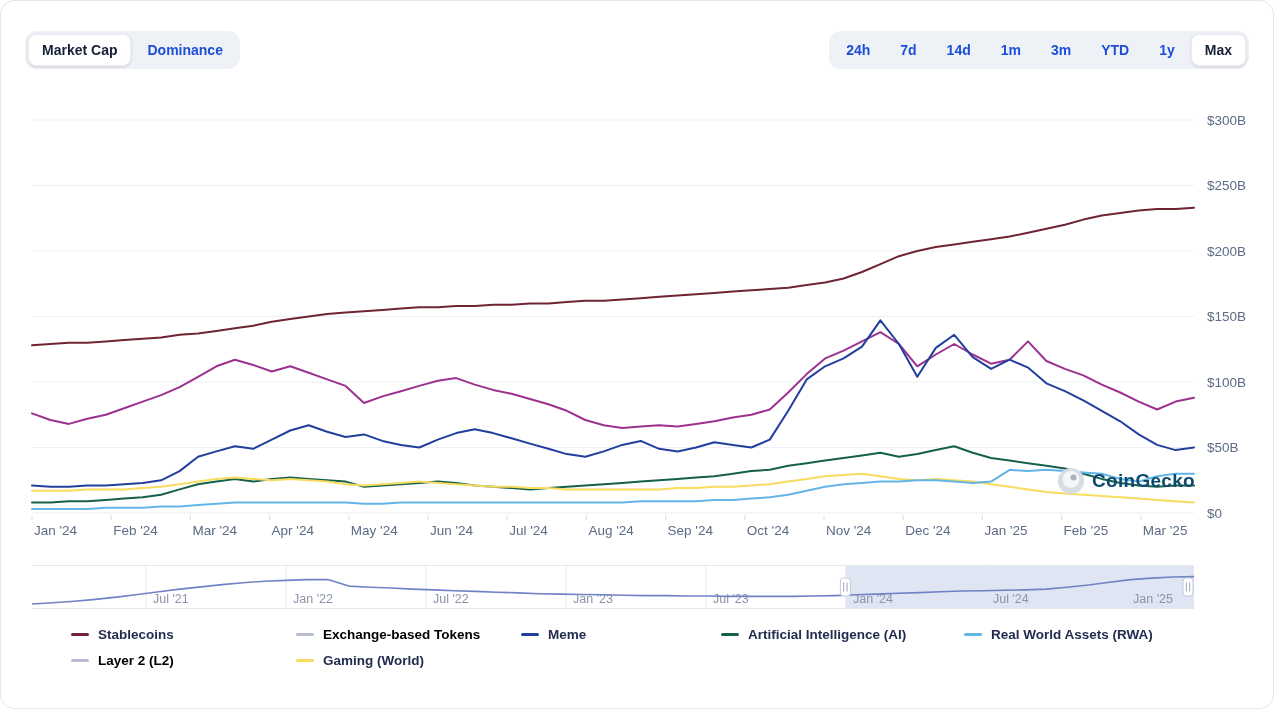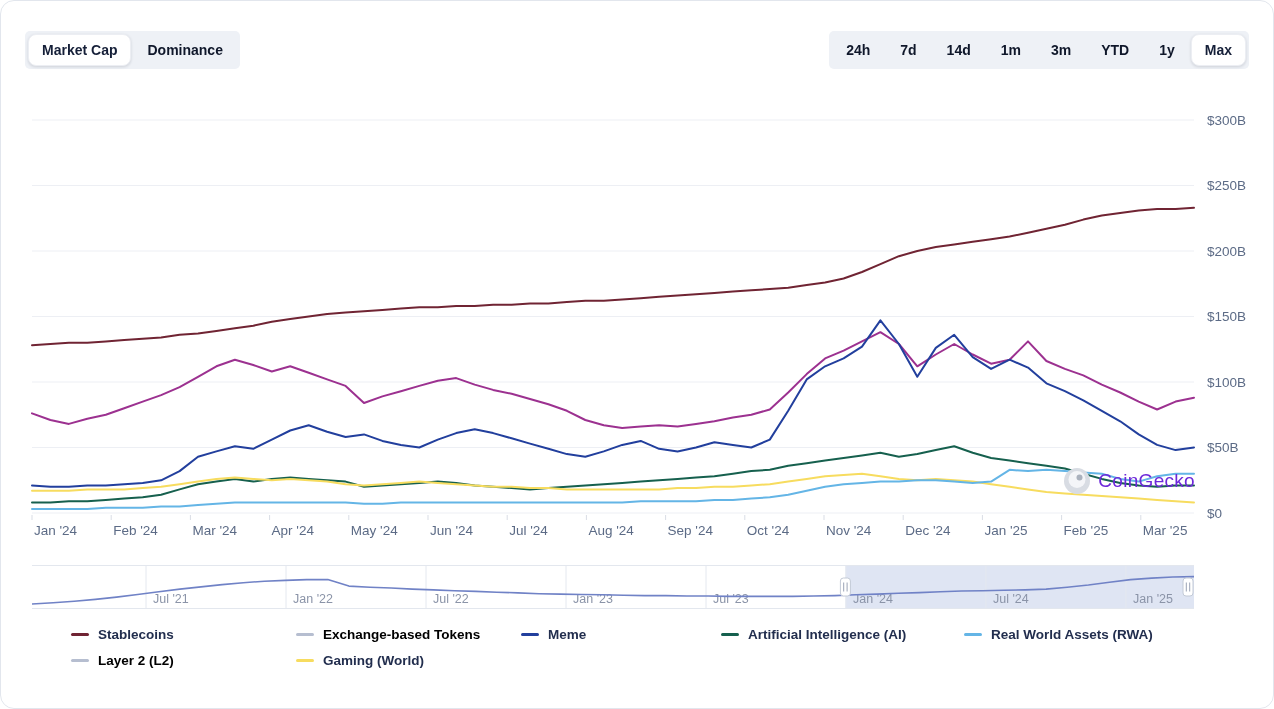--- a/index.html
+++ b/index.html
@@ -1,29 +1,29 @@
 <!DOCTYPE html>
 <html><head>
 <meta charset="utf-8">
 <style>
   html,body{margin:0;padding:0;background:#fff;font-family:"Liberation Sans",sans-serif;}
   .card{position:relative;width:1274px;height:709px;box-sizing:border-box;background:#fff;
         border:1px solid #e2e6ed;border-radius:14px;overflow:hidden;}
   .header{display:flex;justify-content:space-between;align-items:center;margin:30px 24px 0 24px;}
-  .pill-group{display:inline-flex;align-items:center;background:#eef1f6;border-radius:5px;padding:3px;gap:2px;}
+  .pill-group{display:inline-flex;align-items:center;background:#eef1f6;border-radius:12px;padding:3px;gap:2px;}
   .pill{border:1px solid transparent;background:transparent;font-family:"Liberation Sans",sans-serif;
-        font-size:14px;font-weight:600;color:#0f172a;padding:7px 13px;border-radius:8px;cursor:pointer;white-space:nowrap;}
+        font-size:14px;font-weight:600;color:#1d4ed8;padding:7px 13px;border-radius:8px;cursor:pointer;white-space:nowrap;}
   .pill.active{background:#fff;color:#151f38;font-weight:700;border:1px solid #eceef3;
         box-shadow:0 1px 3px rgba(15,23,42,.14);}
   .chart-wrap{position:relative;margin:14px 16px 0 16px;}
   svg{display:block;}
   .axis-text{font-family:"Liberation Sans",sans-serif;font-size:13.5px;fill:#5c6b86;}
   .nav-text{font-family:"Liberation Sans",sans-serif;font-size:12.5px;fill:#8b94a8;}
   .watermark{position:absolute;right:62px;top:384px;display:flex;align-items:center;gap:7px;pointer-events:none;}
-  .watermark-text{font-size:19px;font-weight:400;color:#6d28d9;letter-spacing:.3px;}
+  .watermark-text{font-size:19px;font-weight:700;color:#0c4a6e;letter-spacing:.3px;}
   .nav-wrap{margin:19px 16px 0 16px;text-align:right;}
   .legend{display:grid;grid-template-columns:225px 225px 200px 243px 1fr;row-gap:9px;margin:14px 16px 8px 70px;}
   .legend-item{display:flex;align-items:center;gap:9px;font-size:13.5px;font-weight:700;color:#222e4e;cursor:pointer;line-height:17px;}
   .legend-item .swatch{width:18px;height:3px;border-radius:2px;flex:0 0 auto;}
   .legend-item.off{color:#000000;}
 </style>
 </head>
 <body>
 
 <div class="card">

